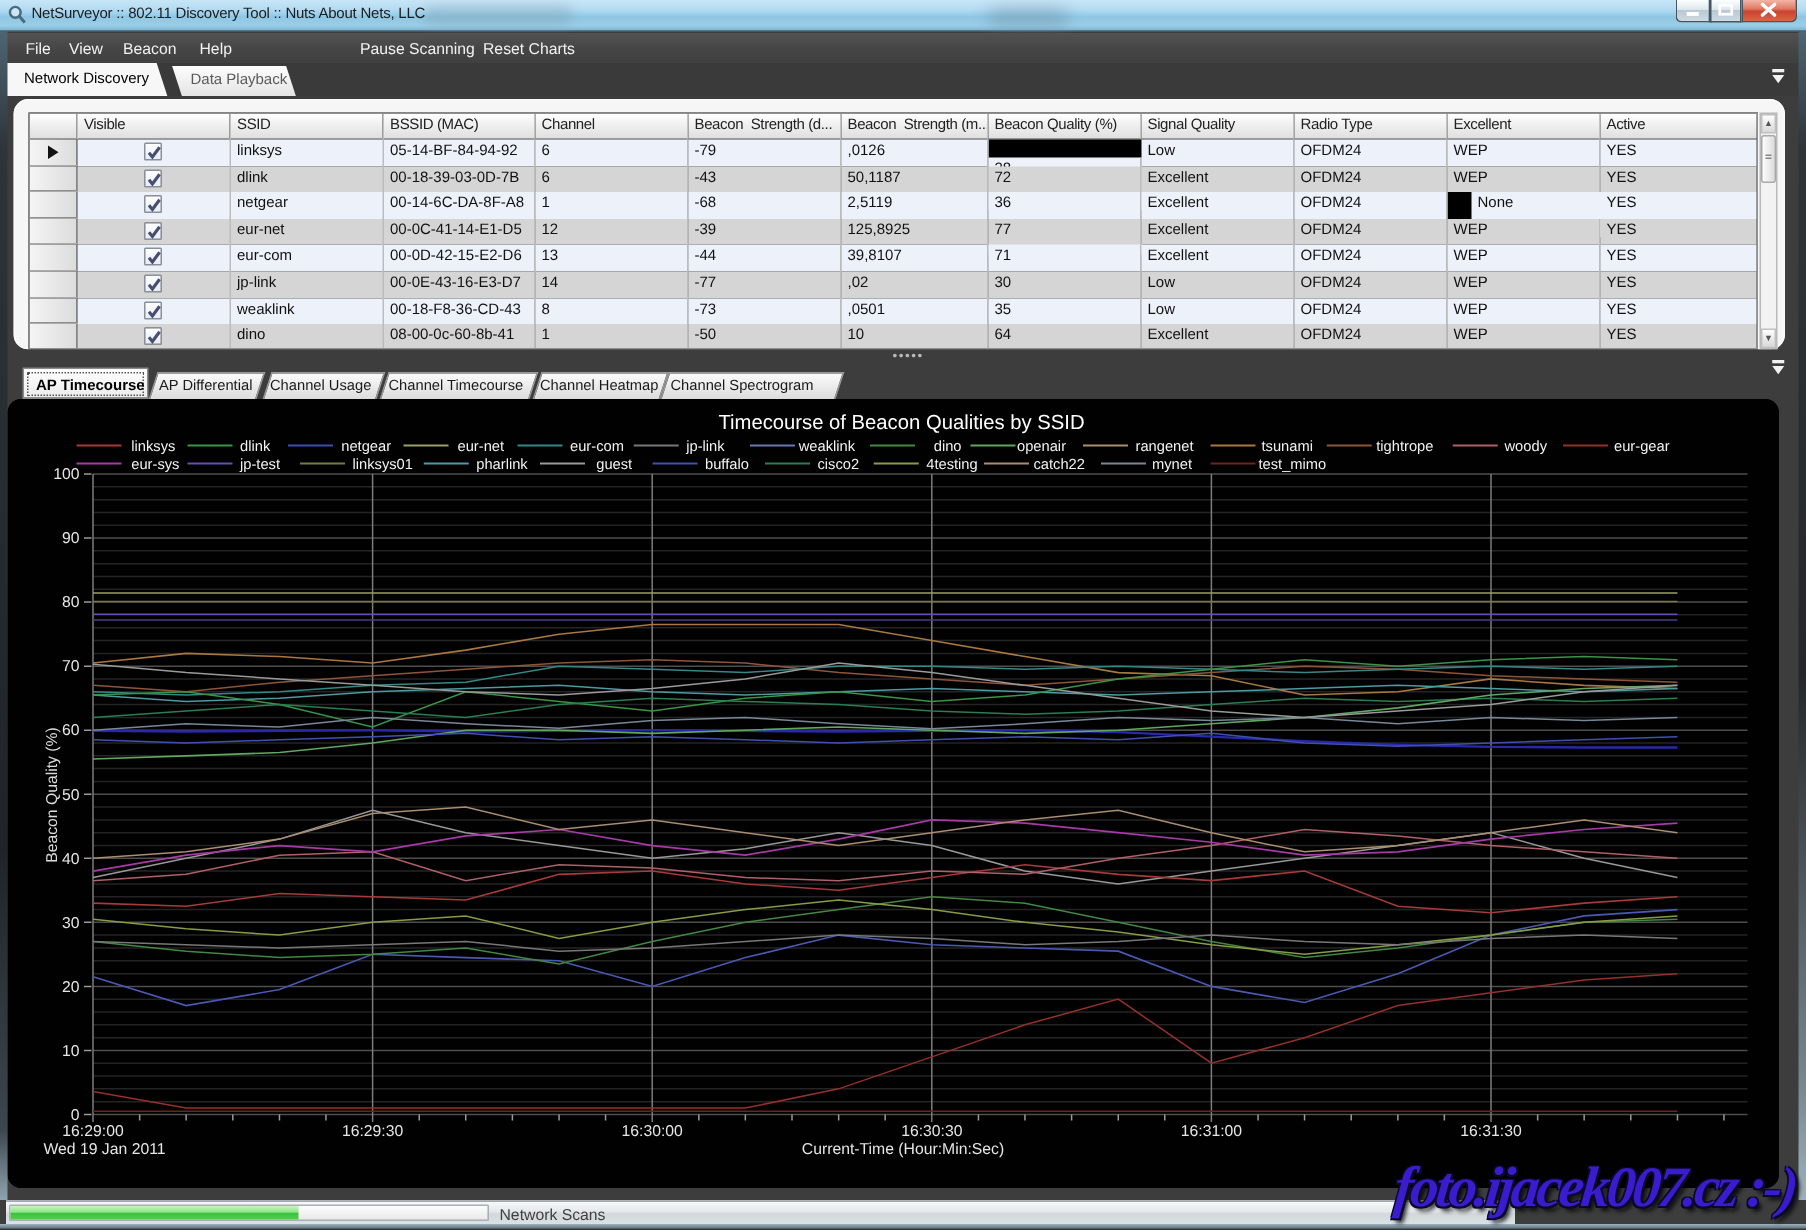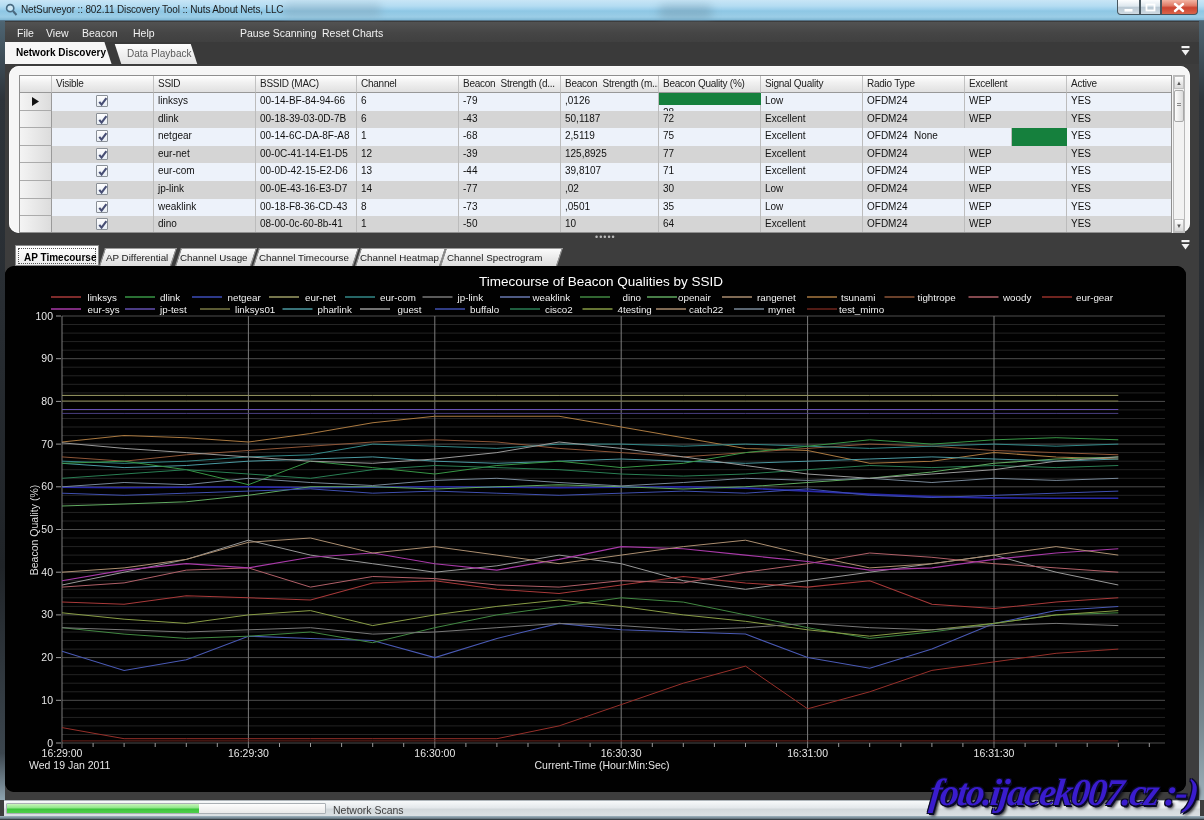--- a/index.html
+++ b/index.html
@@ -31,21 +31,21 @@
 .ttabskew{position:absolute;top:0;height:22px;background:#f7f7f7;transform:skewX(18deg)}
 
 #bodybg{left:0;top:64px;width:1204px;height:756px;background:#3d3d3d}
 
 .sideL{left:0;top:21px;width:5px;height:779px;background:linear-gradient(#4e6573,#2e343a 10%,#202428 70%,#3c464e 94%,#8fa4b0)}
 .sideR{left:1199px;top:21px;width:5px;height:779px;background:linear-gradient(#4e6573,#2e343a 10%,#23272c 55%,#77878f 90%,#9db0ba)}
 .botB{left:0;top:816px;width:1204px;height:4px;background:linear-gradient(#9fb4c0,#6d7f8a 60%,#1d2226)}
 
 #tpanel{left:9px;top:66px;width:1181px;height:167px;background:#f6f6f6;border-radius:10px;
  box-shadow:inset 0 0 0 1px #fbfbfb}
-#grid{left:19px;top:75px;width:1153px;height:158px;overflow:hidden;background:#15803d;border:1px solid #8f8f8f;font-size:10px;color:#111}
+#grid{left:19px;top:75px;width:1153px;height:158px;overflow:hidden;background:#000000;border:1px solid #8f8f8f;font-size:10px;color:#111}
 .hcell{position:absolute;top:0;height:17px;background:linear-gradient(#ffffff,#f1f1f1 40%,#e0e0e0);border-right:1px solid #c2c2c2;border-bottom:1px solid #989898;padding:2px 0 0 4px;color:#222;white-space:nowrap;overflow:hidden;letter-spacing:-0.25px}
 .rhd{position:absolute;left:0;width:32px;background:linear-gradient(90deg,#f4f4f4,#dcdcdc);border-right:1px solid #9a9a9a;border-bottom:1px solid #ababab}
 .cell{position:absolute;padding:2px 0 0 4px;border-right:1px solid #bcbcbc;white-space:nowrap;overflow:hidden}
 .rowL{background:#edf2fa}
 .rowD{background:#d5d5d5}
 .cbx{position:absolute;width:12px;height:12px;border:1px solid #8a9097;background:linear-gradient(#fdfdfe,#e8eef5);border-radius:1px}
 
 #vsb{left:1173px;top:75px;width:12px;height:158px;background:#f2f2f2;border:1px solid #b9b9b9}
 .sbtn{position:absolute;left:0;width:10px;height:13px;background:linear-gradient(#fefefe,#d8d8d8);border:1px solid #c0c0c0;color:#555;font-size:6px;text-align:center;line-height:12px}
 #sthumb{position:absolute;left:0;top:14px;width:10px;height:32px;background:linear-gradient(90deg,#fdfdfd,#dcdcdc);border:1px solid #a8a8a8;border-radius:2px}
@@ -56,21 +56,21 @@
 #tabstrip2{left:5px;top:243px;width:1194px;height:23px;background:#3d3d3d}
 .ctab{position:absolute;top:5px;height:18px;background:linear-gradient(#fbfbfb,#dcdcdc);transform:skewX(-18deg);border:1px solid #9a9a9a;border-bottom:none}
 .ctabtxt{position:absolute;top:9px;font-size:9.8px;color:#1a1a1a;white-space:nowrap}
 #ctab-active{position:absolute;left:10px;top:2px;width:84px;height:21px;background:linear-gradient(#ffffff,#ececec);border:1px solid #8a8a8a;z-index:3}
 #ctab-active .dot{position:absolute;left:2px;top:2px;right:2px;bottom:1px;border:1px dotted #555}
 #ctab-active .t{position:absolute;left:8px;top:6px;font-size:10px;font-weight:bold;color:#000;white-space:nowrap}
 
 #chart{left:5px;top:266px;width:1181px;height:526px;background:#010101;border-radius:9px}
 
 #darkstrip{left:5px;top:792px;width:1194px;height:8px;background:#3d3d3d}
-#statusbar{left:4px;top:800px;width:1196px;height:16px;border-top:1px solid #aeb5ba;
+#statusbar{left:4px;top:800px;width:1006px;height:16px;border-top:1px solid #aeb5ba;
  background:linear-gradient(#f7f9fa,#e4e8eb 45%,#d2d8db 55%,#dce1e4)}
 #ptrack{position:absolute;left:2px;top:2px;width:320px;height:11px;background:linear-gradient(#fdfdfd,#e9e9e9);border:1px solid #aab0b5;border-radius:1px}
 #pfill{position:absolute;left:0px;top:0px;width:192px;height:9px;background:linear-gradient(#c9f4bc 0%,#8ce687 45%,#3cc43c 55%,#4fcf4a 100%)}
 #sbtext{position:absolute;left:329px;top:2.5px;font-size:10.5px;color:#3f3f3f}
 
 #wmark{left:0;top:770px;width:1197px;text-align:right;font-family:"Liberation Serif",serif;
  font-style:italic;font-weight:bold;font-size:38px;color:#3a1cce;letter-spacing:-2px;
  text-shadow:1.5px 1.5px 0 #0a0a28,-1px -1px 0 #0a0a28,1px -1px 0 #0a0a28,-1px 1px 0 #0a0a28,3px 3px 3px rgba(0,0,0,.8);
  transform:skewX(-6deg);z-index:9}
 </style></head><body>
@@ -103,21 +103,21 @@
     <span style="left:17px">File</span>
     <span style="left:46px">View</span>
     <span style="left:82px">Beacon</span>
     <span style="left:133px">Help</span>
     <span style="left:240px">Pause Scanning</span>
     <span style="left:322px">Reset Charts</span>
   </div>
 <div class="abs" id="tabstrip1">
     <div class="ttabskew" style="left:4px;width:104px"></div>
     <div class="ttab" style="left:0;width:100px"></div>
-    <div class="abs" style="left:16px;top:5px;font-size:10px;font-weight:bold;color:#000;z-index:2">Network Discovery</div>
+    <div class="abs" style="left:16px;top:5px;font-size:10px;font-weight:normal;color:#000;z-index:2">Network Discovery</div>
     <div class="ttabskew" style="left:118px;width:76px;top:2px;height:20px;background:linear-gradient(#fdfdfd,#e4e4e4)"></div>
     <div class="abs" style="left:127px;top:6px;font-size:10px;color:#5a5a5a;z-index:2">Data Playback</div>
   </div>
 <div class="abs" id="bodybg"></div>
 <div class="abs" id="tpanel"></div>
 <div class="abs" id="grid">
     <div class="hcell" style="left:0;width:32px;padding-left:0"></div>
     <div class="hcell" style="left:32px;width:102px">Visible</div>
     <div class="hcell" style="left:134px;width:102px">SSID</div>
     <div class="hcell" style="left:236px;width:101px">BSSID (MAC)</div>
@@ -130,21 +130,21 @@
     <div class="hcell" style="left:945px;width:102px">Excellent</div>
     <div class="hcell" style="left:1047px;width:106px">Active</div>
     <div class="rhd" style="top:17.0px;height:17.6px"><svg width="30" height="17">
         <path d="M12 4 L19 8.5 L12 13 Z" fill="#111"></path>
       </svg></div>
     <div class="cell rowL" style="left:32px;top:17.0px;width:102px;height:17.6px"></div>
     <div class="cbx" style="left:76px;top:19.0px"><svg width="12" height="12" style="overflow:visible">
         <path d="M2.3 5.8 L4.6 8.6 L9.4 2.2" fill="none" stroke="#474e74" stroke-width="2.1"></path>
       </svg></div>
     <div class="cell rowL" style="left:134px;top:17.0px;width:102px;height:17.6px">linksys</div>
-    <div class="cell rowL" style="left:236px;top:17.0px;width:101px;height:17.6px">00-14-BF-84-94-66</div>
+    <div class="cell rowL" style="left:236px;top:17.0px;width:101px;height:17.6px">05-14-BF-84-94-92</div>
     <div class="cell rowL" style="left:337px;top:17.0px;width:102px;height:17.6px">6</div>
     <div class="cell rowL" style="left:439px;top:17.0px;width:102px;height:17.6px">-79</div>
     <div class="cell rowL" style="left:541px;top:17.0px;width:98px;height:17.6px">,0126</div>
     <div class="cell rowL" style="left:639px;top:29px;width:102px;height:35px">28</div>
     <div class="cell rowL" style="left:741px;top:17.0px;width:102px;height:17.6px">Low</div>
     <div class="cell rowL" style="left:843px;top:17.0px;width:102px;height:17.6px">OFDM24</div>
     <div class="cell rowL" style="left:945px;top:17.0px;width:102px;height:17.6px">WEP</div>
     <div class="cell rowL" style="left:1047px;top:17.0px;width:106px;height:17.6px">YES</div>
     <div class="rhd" style="top:34.6px;height:17.6px"></div>
     <div class="cell rowD" style="left:32px;top:34.6px;width:102px;height:17.6px"></div>
@@ -164,24 +164,24 @@
     <div class="rhd" style="top:52.2px;height:17.6px"></div>
     <div class="cell rowL" style="left:32px;top:52.2px;width:102px;height:17.6px"></div>
     <div class="cbx" style="left:76px;top:54.2px"><svg width="12" height="12" style="overflow:visible">
         <path d="M2.3 5.8 L4.6 8.6 L9.4 2.2" fill="none" stroke="#474e74" stroke-width="2.1"></path>
       </svg></div>
     <div class="cell rowL" style="left:134px;top:52.2px;width:102px;height:17.6px">netgear</div>
     <div class="cell rowL" style="left:236px;top:52.2px;width:101px;height:17.6px">00-14-6C-DA-8F-A8</div>
     <div class="cell rowL" style="left:337px;top:52.2px;width:102px;height:17.6px">1</div>
     <div class="cell rowL" style="left:439px;top:52.2px;width:102px;height:17.6px">-68</div>
     <div class="cell rowL" style="left:541px;top:52.2px;width:98px;height:17.6px">2,5119</div>
-    <div class="cell rowL" style="left:639px;top:52.2px;width:102px;height:17.6px">75</div>
+    <div class="cell rowL" style="left:639px;top:52.2px;width:102px;height:17.6px">36</div>
     <div class="cell rowL" style="left:741px;top:52.2px;width:102px;height:17.6px">Excellent</div>
     <div class="cell rowL" style="left:843px;top:52.2px;width:102px;height:17.6px">OFDM24</div>
-    <div class="cell rowL" style="left:890px;top:52.2px;width:102px;height:30px">None</div>
+    <div class="cell rowL" style="left:961px;top:52.2px;width:102px;height:30px">None</div>
     <div class="cell rowL" style="left:1047px;top:52.2px;width:106px;height:17.6px">YES</div>
     <div class="rhd" style="top:69.80000000000001px;height:17.6px"></div>
     <div class="cell rowD" style="left:32px;top:69.80000000000001px;width:102px;height:17.6px"></div>
     <div class="cbx" style="left:76px;top:71.80000000000001px"><svg width="12" height="12" style="overflow:visible">
         <path d="M2.3 5.8 L4.6 8.6 L9.4 2.2" fill="none" stroke="#474e74" stroke-width="2.1"></path>
       </svg></div>
     <div class="cell rowD" style="left:134px;top:69.80000000000001px;width:102px;height:17.6px">eur-net</div>
     <div class="cell rowD" style="left:236px;top:69.80000000000001px;width:101px;height:17.6px">00-0C-41-14-E1-D5</div>
     <div class="cell rowD" style="left:337px;top:69.80000000000001px;width:102px;height:17.6px">12</div>
     <div class="cell rowD" style="left:439px;top:69.80000000000001px;width:102px;height:17.6px">-39</div>

